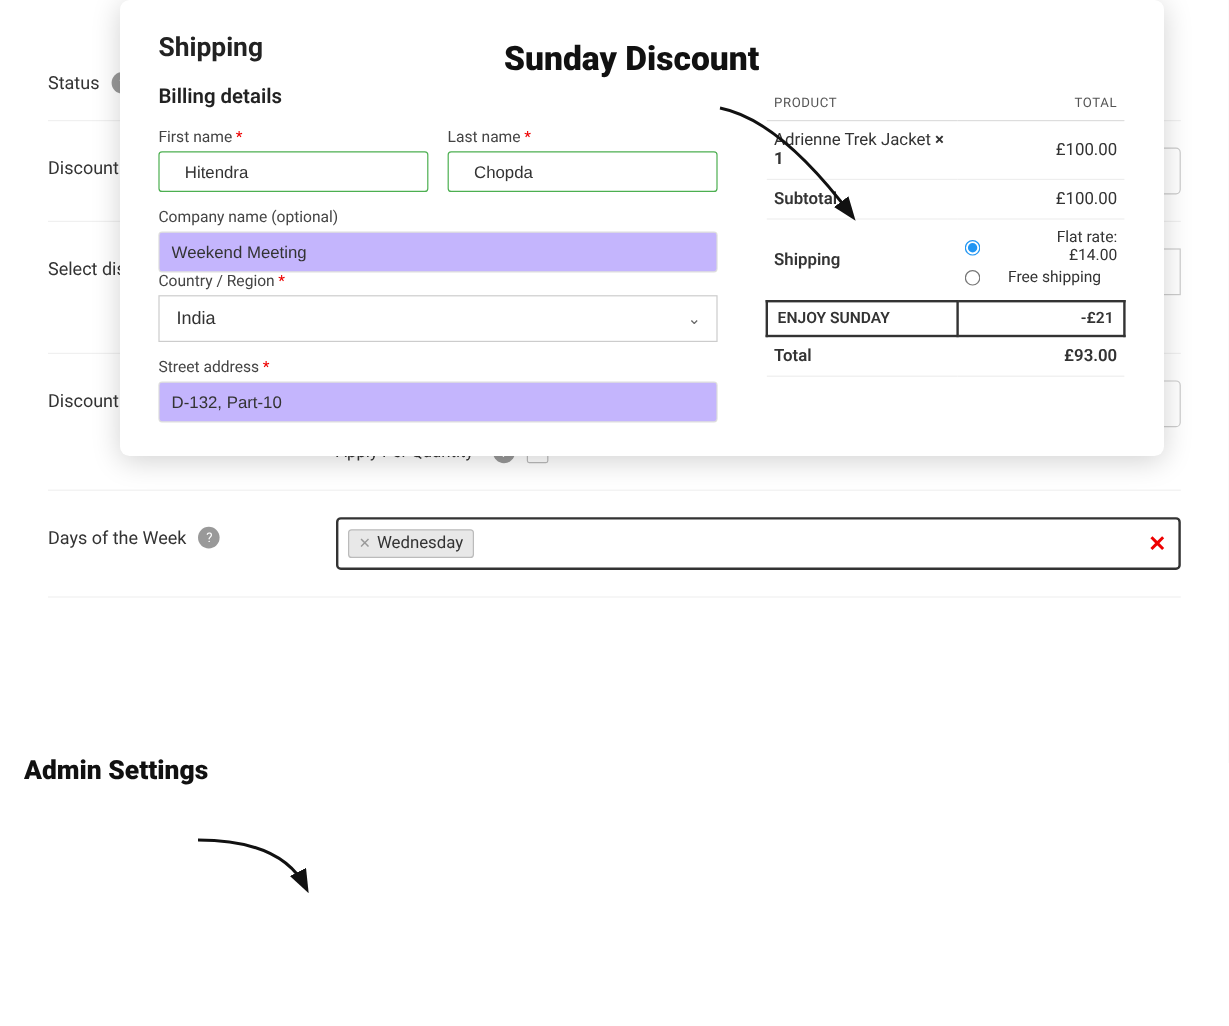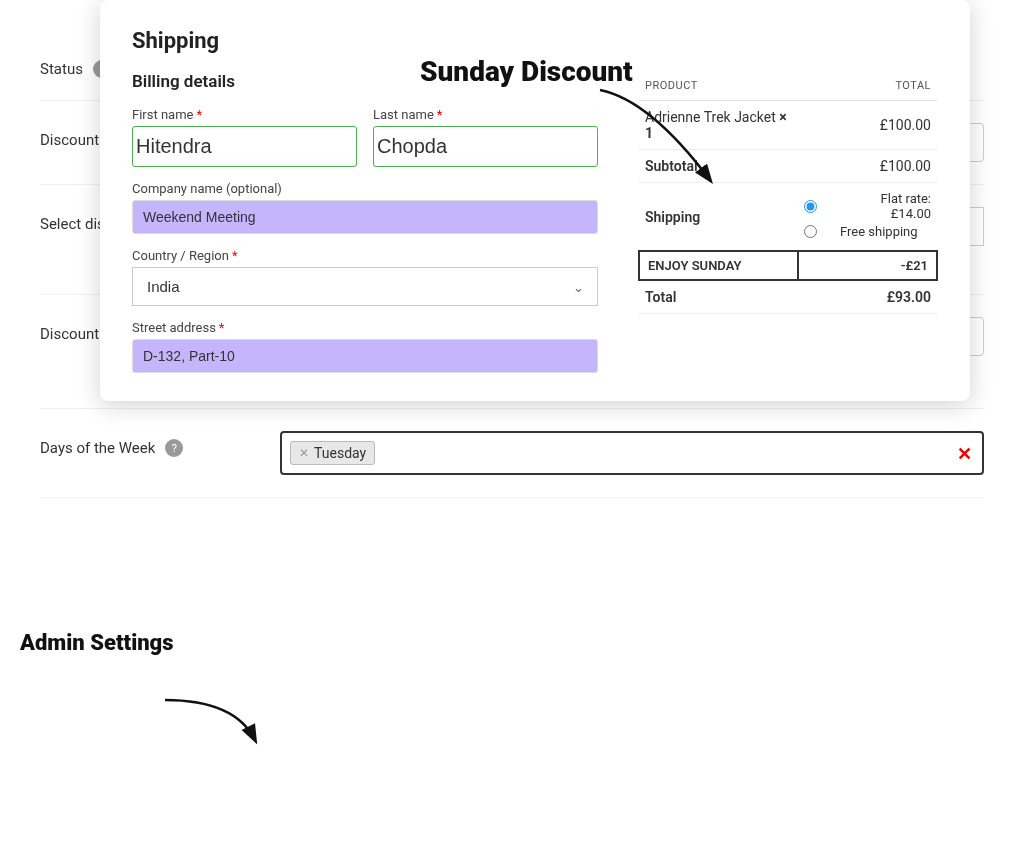--- a/index.html
+++ b/index.html
@@ -261,24 +261,24 @@
       align-items: center;
       gap: 3px;
     }
 
     .form-label .req {
       color: #e00;
     }
 
     .form-input {
       width: 100%;
-      padding: 8px 3px;
+      padding: 8px 21px;
       border: 1px solid #4CAF50;
       border-radius: 3px;
-      font-size: 20px;
+      font-size: 14px;
       color: #333;
       outline: none;
       background: #fff;
     }
 
     .form-input-gray {
       width: 100%;
       padding: 8px 10px;
       border: 1px solid #ddd;
       border-radius: 3px;
@@ -366,21 +366,21 @@
     .shipping-opt {
       display: flex;
       align-items: center;
       gap: 23px;
       margin-bottom: 3px;
     }
 
     
     .annotation-sunday {
       position: absolute;
-      top: 55px;
+      top: 32px;
       left: 320px;
       font-size: 28px;
       font-weight: 900;
       color: #111;
       z-index: 20;
       pointer-events: none;
     }
 
     .arrow-sunday {
       position: absolute;
@@ -471,21 +471,21 @@
 
   <div class="admin-row">
     <div class="admin-label">
       <span>Days of the Week</span>
       <span class="help-icon">?</span>
     </div>
     <div class="admin-control">
       <div class="tags-input">
         <span class="tag">
           <span class="tag-remove">✕</span>
-          <span>Tuesday</span>
+          <span>Wednesday</span>
         </span>
         <span class="tags-remove-all">✕</span>
       </div>
     </div>
   </div>
 
 </div>
 
 <div class="annotation-admin">
   <span>Admin Settings</span>
@@ -536,21 +536,21 @@
         </div>
         <div class="form-group">
           <div class="form-label">
             <span>Last name</span>
             <span class="req">*</span>
           </div>
           <input type="text" class="form-input" value="Chopda" style="">
         </div>
       </div>
 
-      <div class="form-group" style="margin-bottom:14px;">
+      <div class="form-group" style="">
         <div class="form-label">
           <span>Company name (optional)</span>
         </div>
         <input type="text" class="form-input-gray" value="Weekend Meeting" style="">
       </div>
 
       <div class="form-group" style="margin-bottom:14px;">
         <div class="form-label">
           <span>Country / Region</span>
           <span class="req">*</span>

